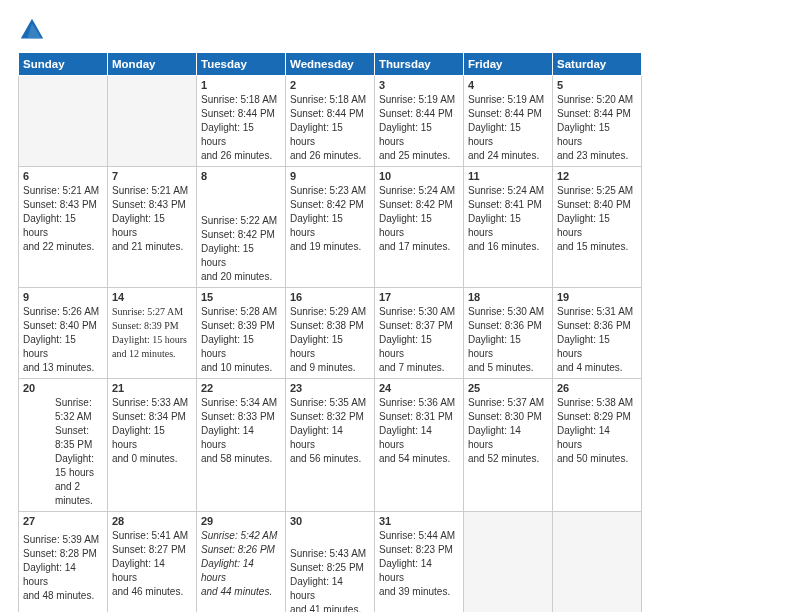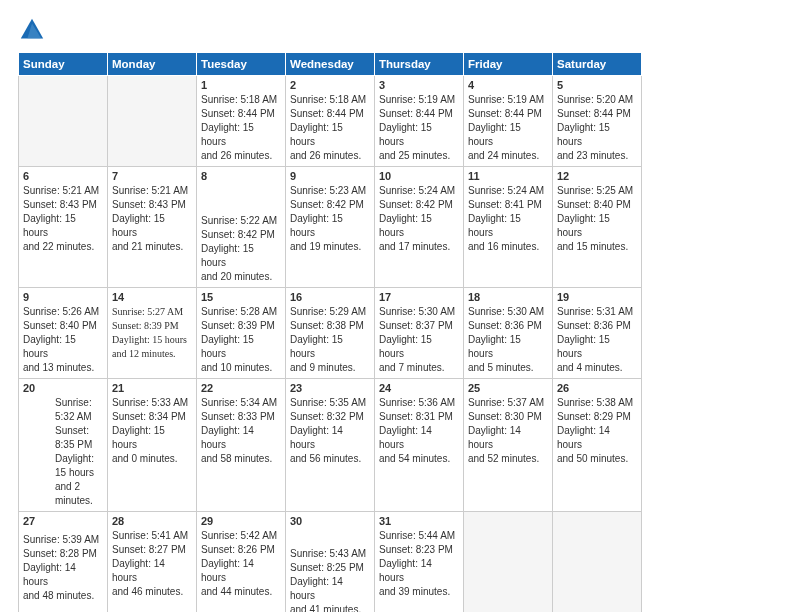--- a/index.html
+++ b/index.html
@@ -337,21 +337,21 @@
           </td>
           <td>
             <span class="day-num">28</span>
             <div class="day-info" style="white-space: pre-line;">Sunrise: 5:41 AM
 Sunset: 8:27 PM
 Daylight: 14 hours
 and 46 minutes.</div>
           </td>
           <td>
             <span class="day-num">29</span>
-            <div class="day-info" style="white-space: pre-line;">Sunrise: 5:42 AM
+            <div class="day-info" style="white-space: pre-line; font-style: italic;">Sunrise: 5:42 AM
 Sunset: 8:26 PM
 Daylight: 14 hours
 and 44 minutes.</div>
           </td>
           <td>
             <span class="day-num">30</span>
             <div class="day-info" style="white-space: pre-line; margin-top: 20px;">Sunrise: 5:43 AM
 Sunset: 8:25 PM
 Daylight: 14 hours
 and 41 minutes.</div>

